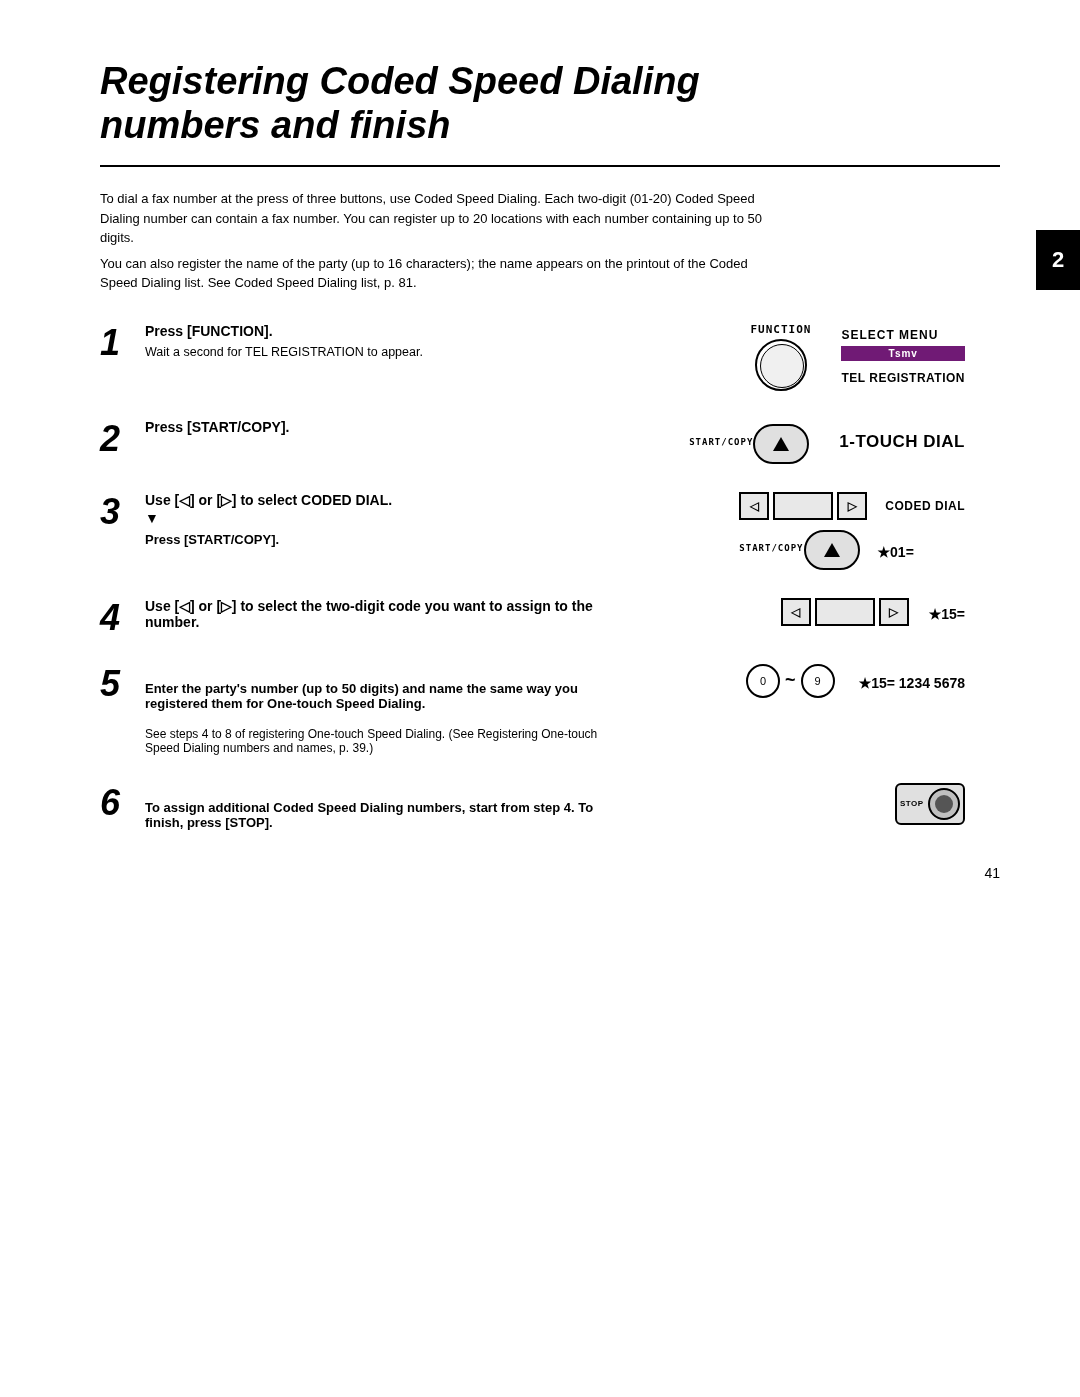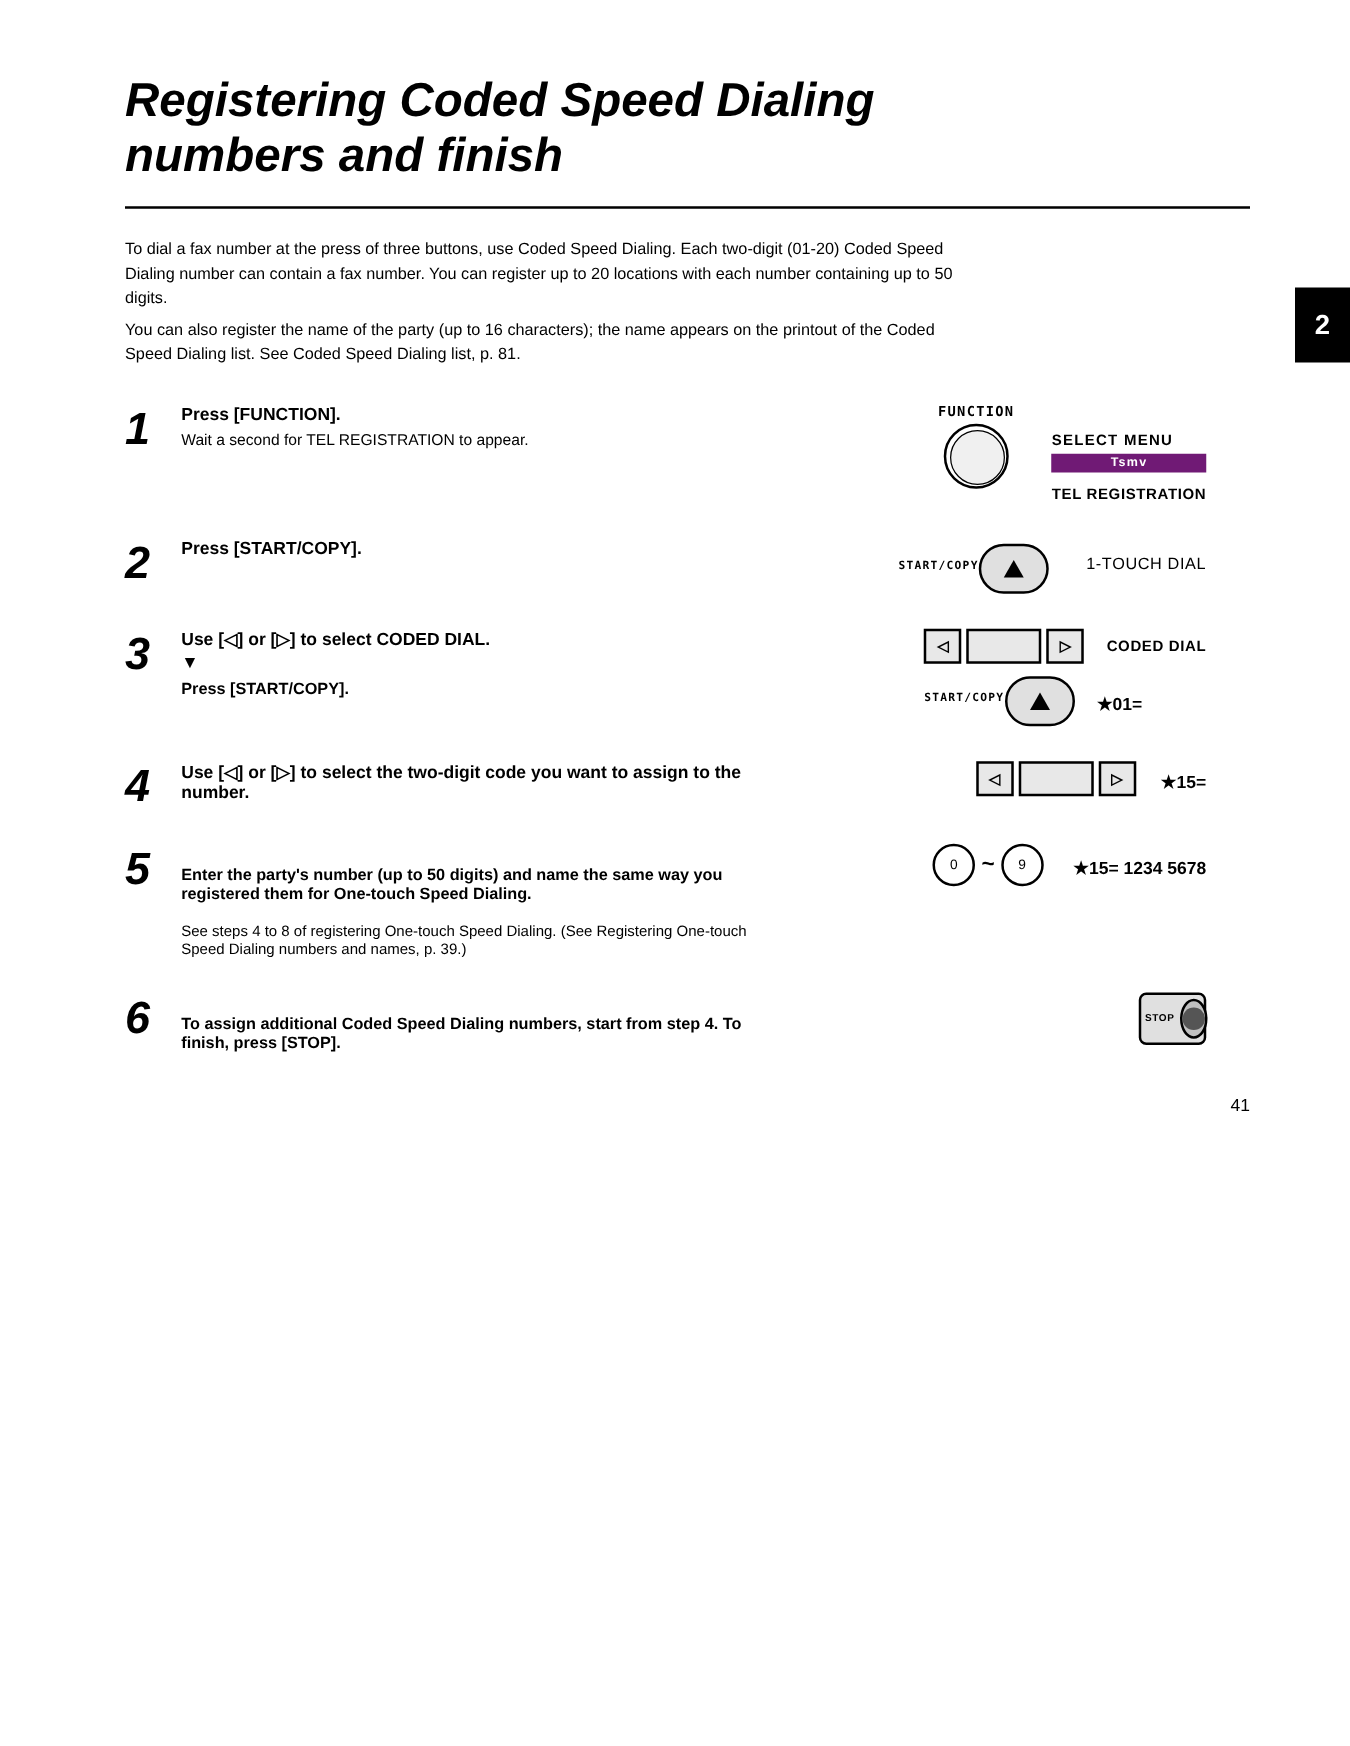--- a/index.html
+++ b/index.html
@@ -166,21 +166,21 @@
       background: #f0f0f0;
       position: absolute;
       top: 3px;
       left: 3px;
     }
 
     .menu-display {
       display: flex;
       flex-direction: column;
       gap: 4px;
-      margin-top: 22px;
+      margin-top: 5px;
     }
 
     .menu-label {
       font-size: 12px;
       font-weight: bold;
       letter-spacing: 1px;
       text-transform: uppercase;
     }
 
     .menu-screen {
@@ -239,22 +239,22 @@
 
     .arrow-up {
       width: 0;
       height: 0;
       border-left: 8px solid transparent;
       border-right: 8px solid transparent;
       border-bottom: 14px solid #000;
     }
 
     .touch-dial-label {
-      font-size: 13px;
-      font-weight: normal;
+      font-size: 17px;
+      font-weight: bold;
       text-transform: uppercase;
       margin-top: 8px;
       letter-spacing: 0.5px;
     }
 
     
     .arrow-btn-row {
       display: flex;
       align-items: center;
       gap: 4px;
@@ -337,21 +337,21 @@
       font-size: 11px;
     }
 
     
     .stop-btn-area {
       display: flex;
       align-items: center;
     }
 
     .stop-btn-outer {
-      width: 54px;
+      width: 70px;
       height: 42px;
       border: 2px solid #000;
       border-radius: 6px;
       display: flex;
       align-items: center;
       background: #e0e0e0;
       padding: 3px;
       gap: 4px;
     }
 

